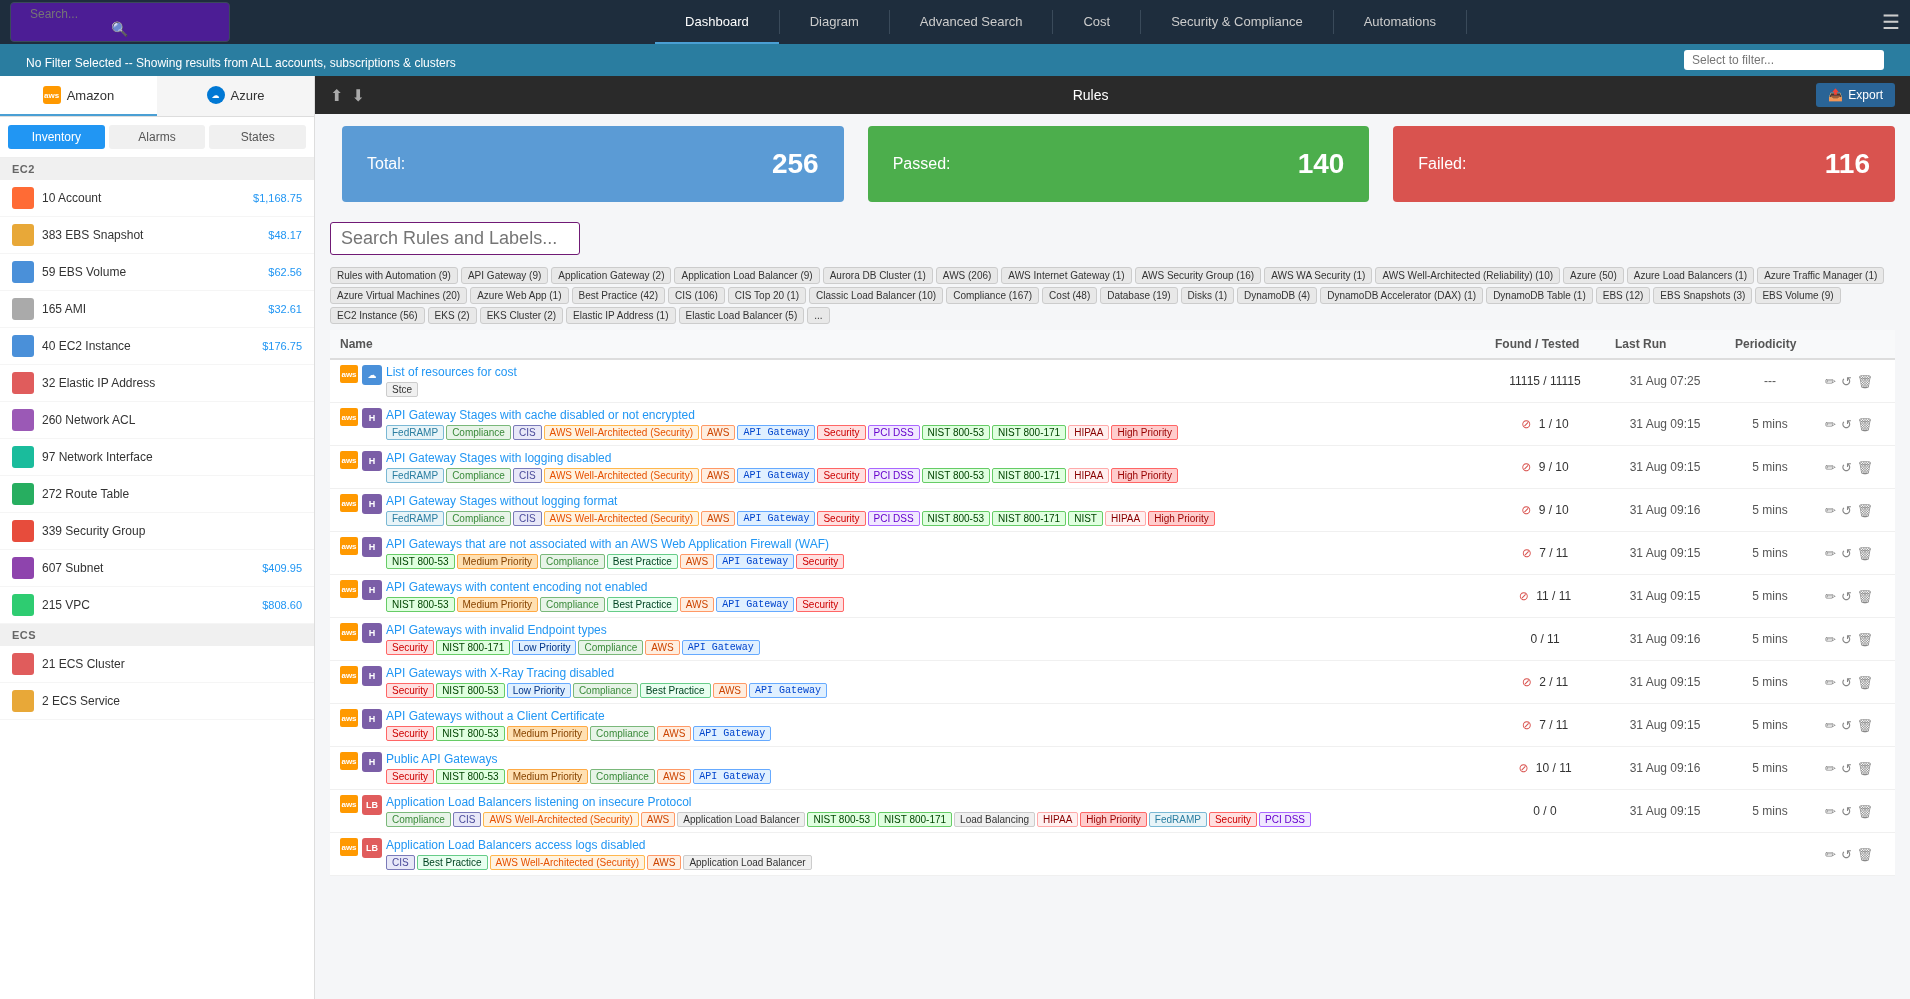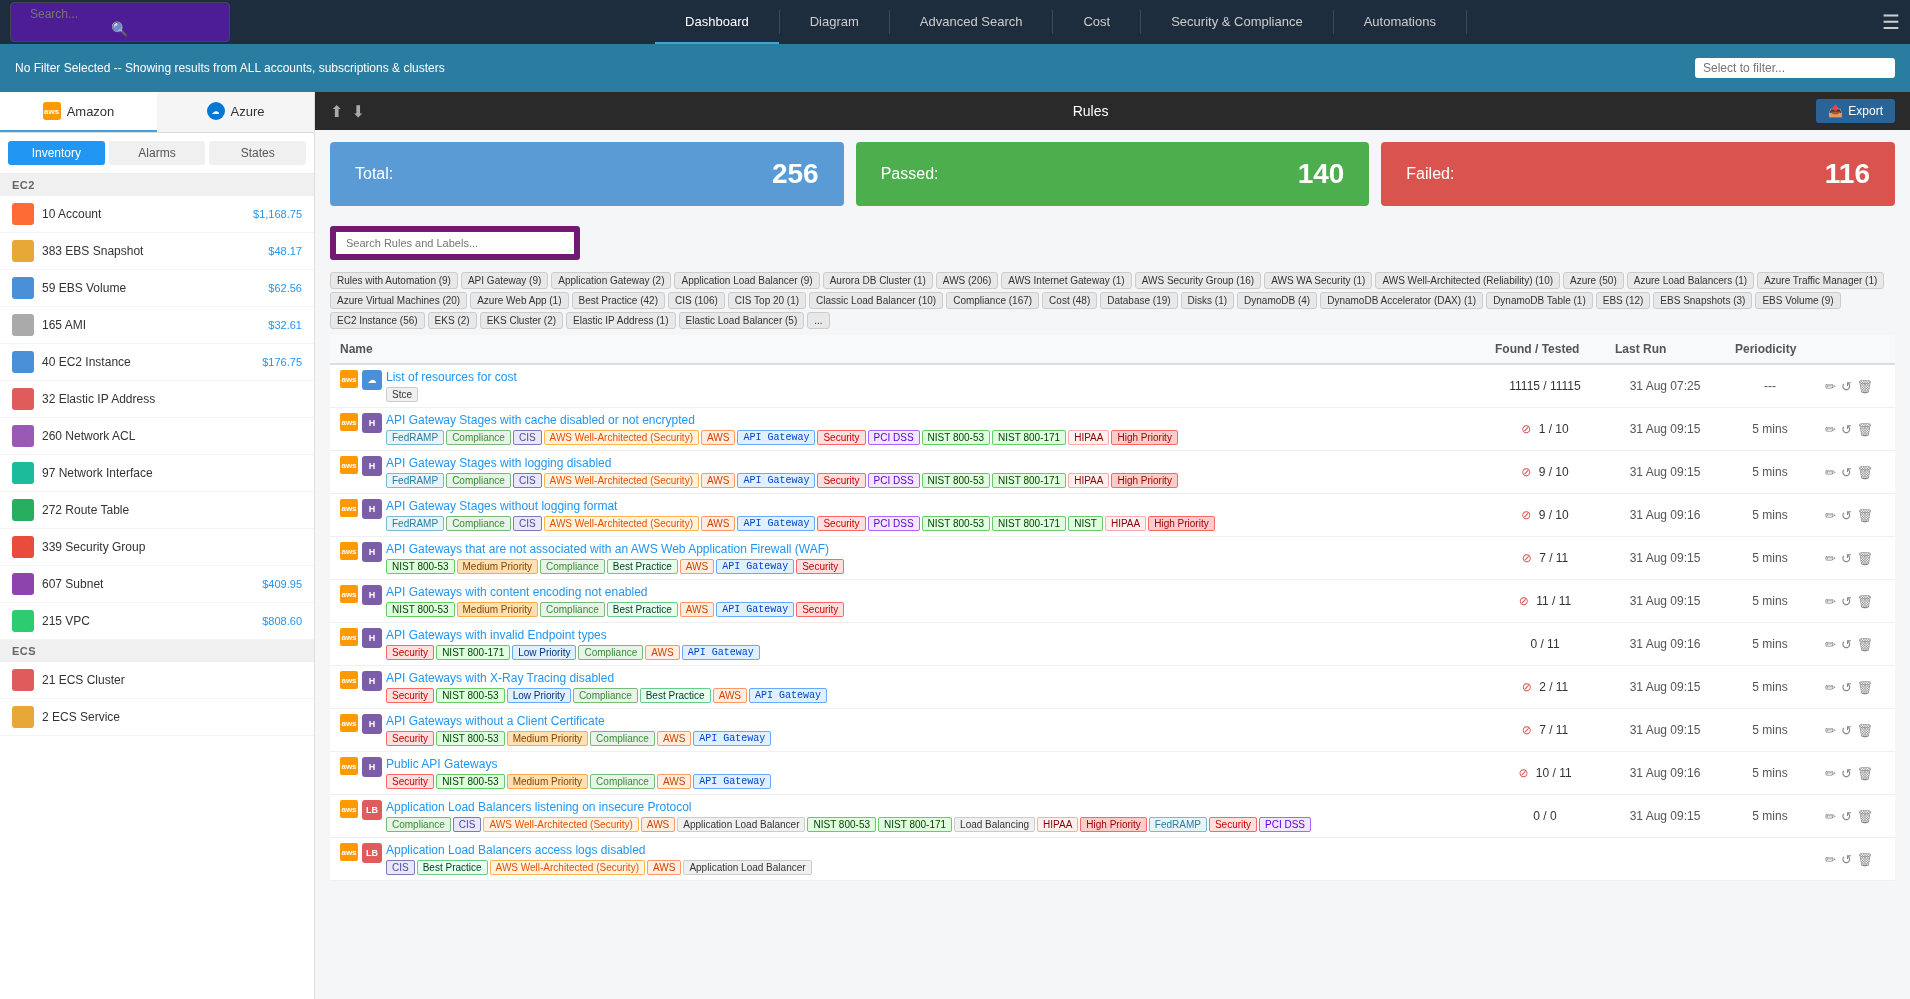--- a/index.html
+++ b/index.html
@@ -10,21 +10,21 @@
     .search-box { display: flex; align-items: center; background: #4c1d95; border: 1px solid #3a4a5a; border-radius: 4px; padding: 4px 8px; width: 220px; margin-right: 20px; flex-direction: column; }
     .search-box input { background: transparent; border: none; color: #aaa; font-size: 12px; outline: none; width: 180px; }
     .search-icon { color: #aaa; font-size: 14px; }
     .nav-tabs { display: flex; flex: 1; justify-content: center; gap: 0; }
     .nav-tab { color: #ccc; padding: 0 30px; height: 44px; display: flex; align-items: center; cursor: pointer; border-bottom: 2px solid transparent; font-size: 13px; white-space: nowrap; }
     .nav-tab.active { color: #fff; border-bottom: 2px solid #4a9fd4; }
     .nav-divider { width: 1px; background: #3a4a5a; height: 24px; align-self: center; }
     .nav-menu-icon { color: #ccc; font-size: 20px; cursor: pointer; margin-left: 10px; }
 
     
-    .filter-bar { background: #2a7da0; color: #fff; font-size: 12px; padding: 6px 15px; display: flex; align-items: center; justify-content: space-between; height: 48px; }
+    .filter-bar { background: #2a7da0; color: #fff; font-size: 12px; padding: 6px 26px; display: flex; align-items: flex-end; justify-content: space-between; height: 32px; }
     .filter-select { background: #fff; color: #333; border: none; padding: 3px 8px; border-radius: 3px; font-size: 12px; width: 200px; }
 
     
     .main-layout { display: flex; height: calc(999px - 76px); }
 
     
     .sidebar { width: 315px; background: #fff; border-right: 1px solid #ddd; overflow-y: auto; flex-shrink: 0; }
     .cloud-tabs { display: flex; border-bottom: 1px solid #ddd; }
     .cloud-tab { flex: 1; padding: 10px; display: flex; align-items: center; gap: 6px; cursor: pointer; font-size: 13px; font-weight: 500; justify-content: center; background: #f5f5f5; border-bottom: 2px solid transparent; }
     .cloud-tab.active { background: #fff; border-bottom: 2px solid #4a9fd4; }
@@ -44,31 +44,31 @@
 
     
     .content { flex: 1; background: #f5f6f8; overflow-y: auto; }
     .content-header { background: #2a2a2a; color: #fff; padding: 8px 15px; display: flex; align-items: center; justify-content: space-between; height: 38px; }
     .content-header-title { font-size: 14px; font-weight: 500; text-align: center; flex: 1; }
     .header-icons { display: flex; gap: 8px; color: #aaa; font-size: 16px; cursor: pointer; }
     .export-btn { background: #2a6496; color: #fff; border: none; padding: 5px 12px; border-radius: 3px; font-size: 12px; cursor: pointer; display: flex; align-items: center; gap: 5px; }
 
     
     .stats-row { display: flex; gap: 0; padding: 12px 15px; gap: 12px; }
-    .stat-card { flex: 1; display: flex; align-items: center; justify-content: space-between; padding: 16px 25px; border-radius: 4px; color: white; font-size: 18px; font-weight: 600; }
+    .stat-card { flex: 1; display: flex; align-items: center; justify-content: space-between; padding: 22px 25px; border-radius: 4px; color: white; font-size: 18px; font-weight: 600; margin-left: 12px; }
     .stat-card.total { background: #5b9bd5; }
     .stat-card.passed { background: #4cae4c; }
     .stat-card.failed { background: #d9534f; }
     .stat-label { font-size: 16px; font-weight: 500; }
     .stat-value { font-size: 28px; font-weight: 700; }
 
     
     .rules-section { padding: 0 15px; }
     .search-filter-row { display: flex; align-items: center; padding: 8px 0; }
-    .rules-search { border: 6px solid #701a75; border-radius: 3px; padding: 5px 10px; font-size: 11px; width: 250px; }
+    .rules-search { border: 1px solid #701a75; border-radius: 3px; padding: 5px 10px; font-size: 18px; width: 250px; }
     .tags-row { display: flex; flex-wrap: wrap; gap: 3px; padding: 4px 0 6px 0; }
     .tag { background: #e8e8e8; border: 1px solid #ccc; border-radius: 3px; padding: 2px 6px; font-size: 10px; cursor: pointer; white-space: nowrap; }
 
     
     .rules-table { width: 100%; border-collapse: collapse; background: #fff; font-size: 12px; }
     .rules-table th { background: #f8f9fa; padding: 7px 10px; text-align: left; border-bottom: 2px solid #ddd; color: #555; font-weight: 600; white-space: nowrap; }
     .rules-table td { padding: 5px 10px; border-bottom: 1px solid #f0f0f0; vertical-align: middle; }
 
     .rule-name-cell { display: flex; flex-direction: column; }
     .rule-name { color: #2196f3; cursor: pointer; font-size: 12px; }

